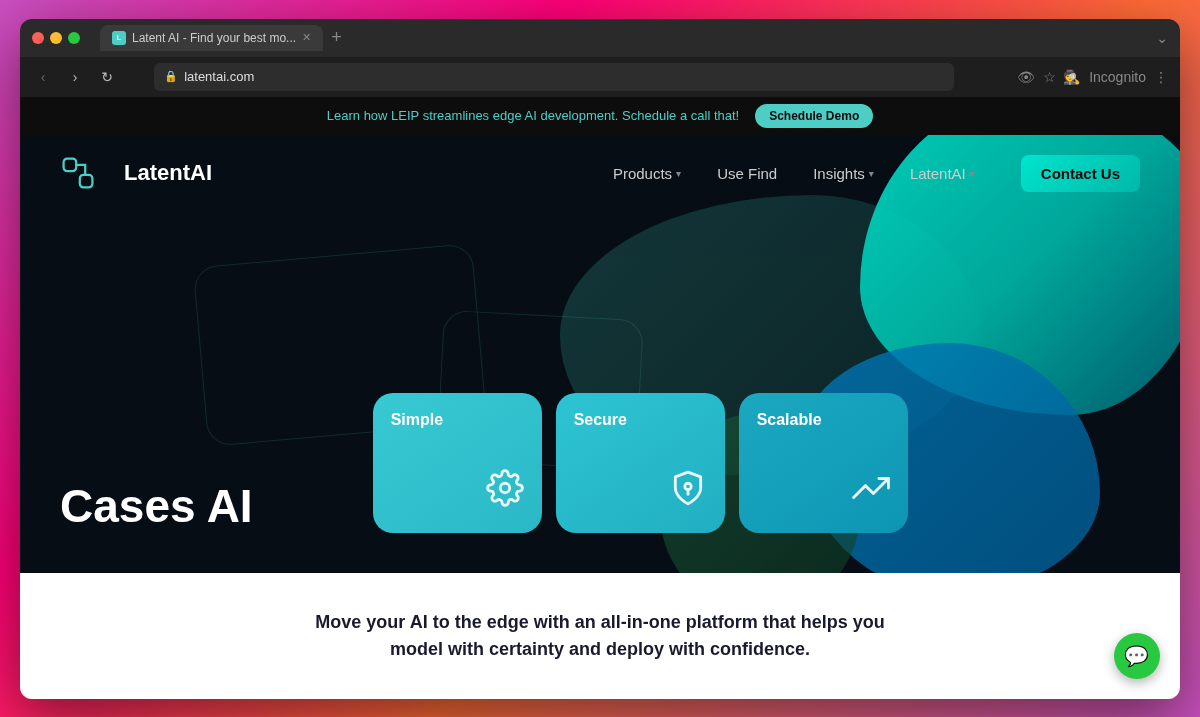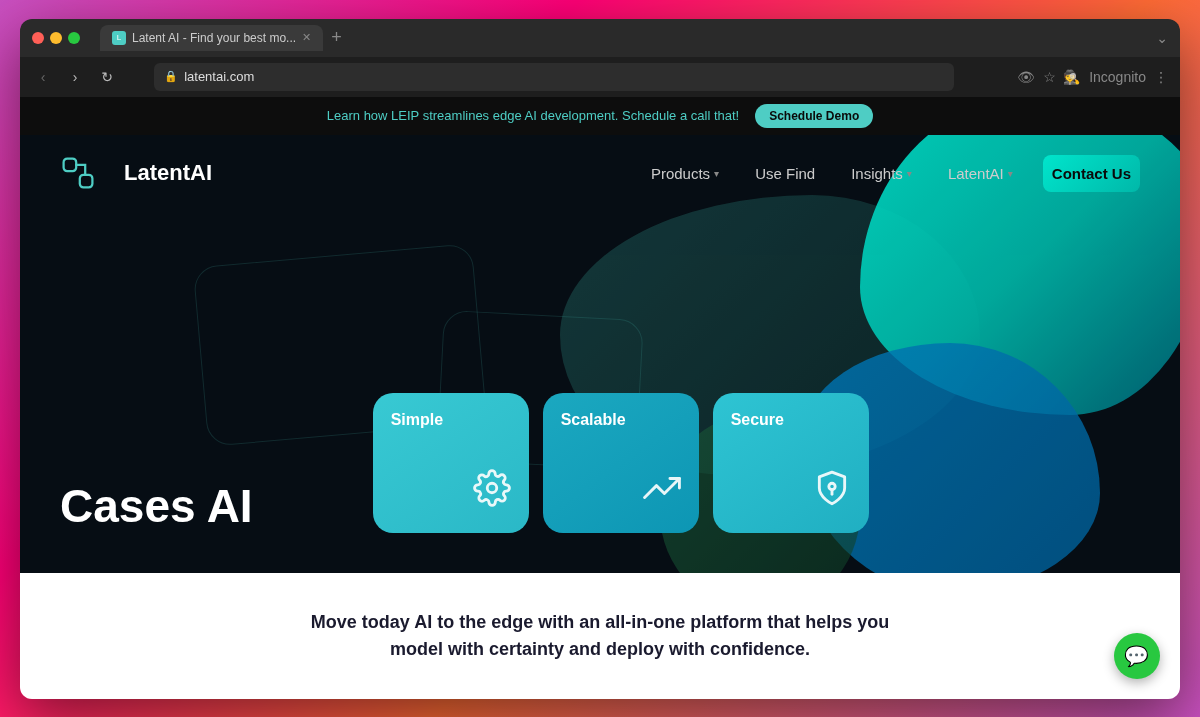--- a/index.html
+++ b/index.html
@@ -322,25 +322,25 @@
       content: '▾';
       font-size: 10px;
       color: #888;
     }
 
     .contact-btn {
       background: linear-gradient(135deg, #00e5cc, #00b8a9);
       color: #0a0a0a;
       border: none;
       border-radius: 8px;
-      padding: 10px 9px;
+      padding: 10px 20px;
       font-size: 15px;
       font-weight: 600;
       cursor: pointer;
-      margin-left: 8px;
+      margin-left: 24px;
     }
 
     
     .hero-content {
       padding: 40px 40px 40px;
       position: relative;
       z-index: 10;
       display: flex;
       align-items: flex-end;
       gap: 60px;
@@ -362,21 +362,21 @@
     
     .hero-cards {
       display: flex;
       gap: 14px;
       align-items: flex-end;
       margin-left: 60px;
     }
 
     .hero-card {
       border-radius: 20px;
-      width: 156px;
+      width: 169px;
       height: 140px;
       display: flex;
       flex-direction: column;
       justify-content: space-between;
       padding: 18px;
       position: relative;
     }
 
     .card-simple {
       background: linear-gradient(145deg, #38c9d3 0%, #2ab8c7 100%);
@@ -526,43 +526,43 @@
         <div class="hero-cards">
           <div class="hero-card card-simple">
             <span class="card-label">Simple</span>
             <span class="card-icon">
               <svg width="38" height="38" viewBox="0 0 24 24" fill="none" stroke="white" stroke-width="1.8" stroke-linecap="round" stroke-linejoin="round">
                 <circle cx="12" cy="12" r="3"></circle>
                 <path d="M19.4 15a1.65 1.65 0 0 0 .33 1.82l.06.06a2 2 0 0 1-2.83 2.83l-.06-.06a1.65 1.65 0 0 0-1.82-.33 1.65 1.65 0 0 0-1 1.51V21a2 2 0 0 1-4 0v-.09A1.65 1.65 0 0 0 9 19.4a1.65 1.65 0 0 0-1.82.33l-.06.06a2 2 0 0 1-2.83-2.83l.06-.06A1.65 1.65 0 0 0 4.68 15a1.65 1.65 0 0 0-1.51-1H3a2 2 0 0 1 0-4h.09A1.65 1.65 0 0 0 4.6 9a1.65 1.65 0 0 0-.33-1.82l-.06-.06a2 2 0 0 1 2.83-2.83l.06.06A1.65 1.65 0 0 0 9 4.68a1.65 1.65 0 0 0 1-1.51V3a2 2 0 0 1 4 0v.09a1.65 1.65 0 0 0 1 1.51 1.65 1.65 0 0 0 1.82-.33l.06-.06a2 2 0 0 1 2.83 2.83l-.06.06A1.65 1.65 0 0 0 19.4 9a1.65 1.65 0 0 0 1.51 1H21a2 2 0 0 1 0 4h-.09a1.65 1.65 0 0 0-1.51 1z"></path>
               </svg>
             </span>
           </div>
-          <div class="hero-card card-scalable">
-            <span class="card-label">Scalable</span>
-            <span class="card-icon">
-              <svg width="38" height="38" viewBox="0 0 24 24" fill="none" stroke="white" stroke-width="1.8" stroke-linecap="round" stroke-linejoin="round">
-                <polyline points="23 6 13.5 15.5 8.5 10.5 1 18"></polyline>
-                <polyline points="17 6 23 6 23 12"></polyline>
-              </svg>
-            </span>
-          </div>
           <div class="hero-card card-secure">
             <span class="card-label">Secure</span>
             <span class="card-icon">
               <svg width="38" height="38" viewBox="0 0 24 24" fill="none" stroke="white" stroke-width="1.8" stroke-linecap="round" stroke-linejoin="round">
                 <path d="M12 22s8-4 8-10V5l-8-3-8 3v7c0 6 8 10 8 10z"></path>
                 <circle cx="12" cy="11" r="2" stroke="white" stroke-width="1.8"></circle>
                 <path d="M12 13v3" stroke="white" stroke-width="1.8"></path>
               </svg>
             </span>
           </div>
+          <div class="hero-card card-scalable">
+            <span class="card-label">Scalable</span>
+            <span class="card-icon">
+              <svg width="38" height="38" viewBox="0 0 24 24" fill="none" stroke="white" stroke-width="1.8" stroke-linecap="round" stroke-linejoin="round">
+                <polyline points="23 6 13.5 15.5 8.5 10.5 1 18"></polyline>
+                <polyline points="17 6 23 6 23 12"></polyline>
+              </svg>
+            </span>
+          </div>
         </div>
       </div>
     </div>
 
     <div class="bottom-section" style="position:relative;">
-      <p class="bottom-tagline">Move today AI to the edge with an all-in-one platform that helps you model with certainty and deploy with confidence.</p>
+      <p class="bottom-tagline">Move your AI to the edge with an all-in-one platform that helps you model with certainty and deploy with confidence.</p>
       <div class="chat-bubble">
         <span class="chat-bubble-icon">💬</span>
       </div>
     </div>
   </div>
 </div>
 
 </body></html>

